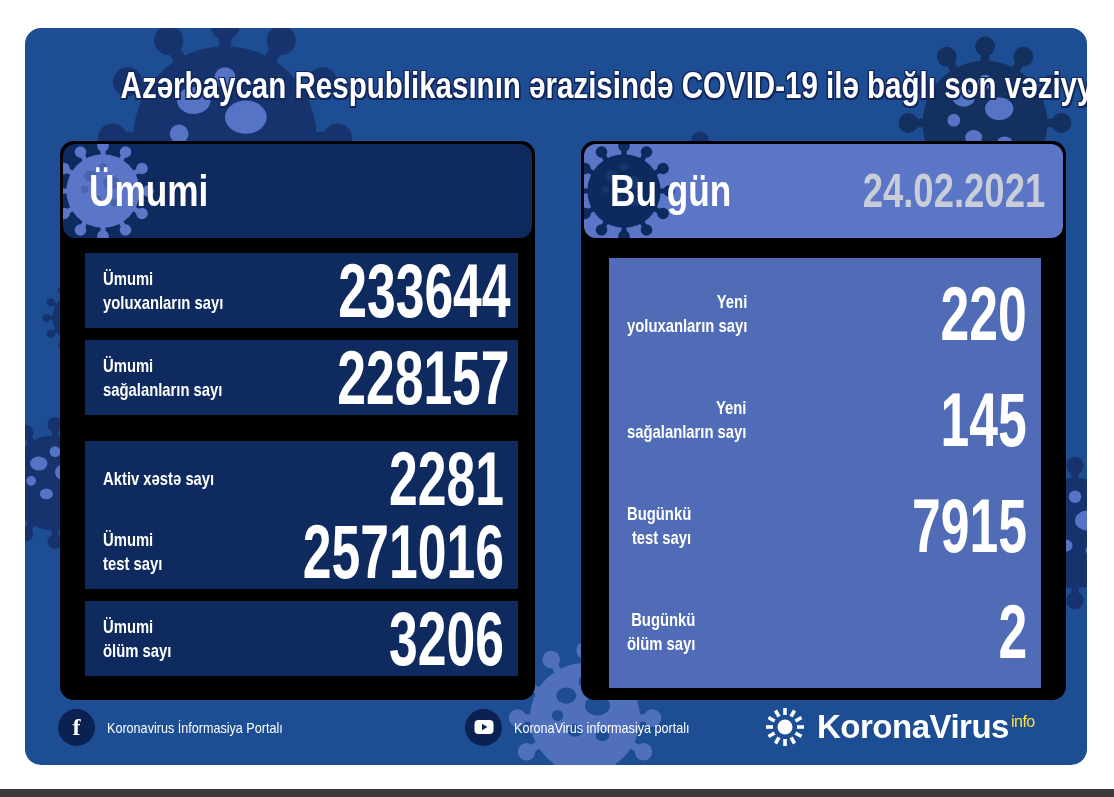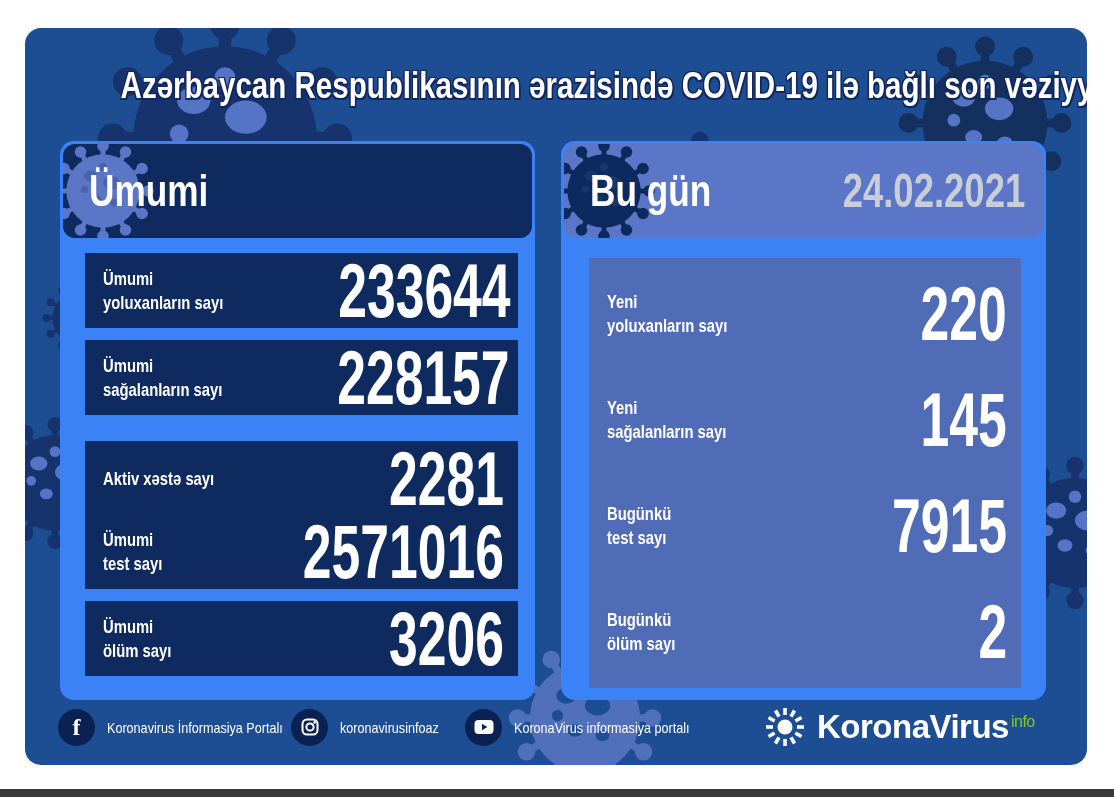--- a/index.html
+++ b/index.html
@@ -6,53 +6,53 @@
   .stage{position:relative;width:1114px;height:797px;background:#ffffff;overflow:hidden;
          font-family:"Liberation Sans", sans-serif;}
   .bottom-bar{position:absolute;left:0;bottom:0;width:1114px;height:8px;background:#3a3a3c;}
   .card{position:absolute;left:25px;top:28px;width:1062px;height:737px;background:#1d4e94;
         border-radius:16px;overflow:hidden;}
   svg.virus{position:absolute;overflow:visible;}
   .title{position:absolute;left:0;top:36px;width:100%;height:44px;line-height:44px;
          text-align:center;color:#ffffff;font-weight:bold;font-size:36px;white-space:nowrap;
          transform:scaleX(.82);transform-origin:center center;
          text-shadow:-1.5px -1.5px 0 #12275c,1.5px -1.5px 0 #12275c,-1.5px 1.5px 0 #12275c,2px 2px 0 #12275c;}
-  .panel{position:absolute;top:113px;height:559px;background:#3b82f6;border-radius:14px;}
+  .panel{position:absolute;top:113px;height:559px;background:#000000;border-radius:14px;}
   .panel-left{left:35px;width:475px;}
-  .panel-right{left:536px;width:485px;}
+  .panel-right{left:556px;width:485px;}
   .panel-header{position:absolute;left:3px;right:3px;top:3px;height:94px;border-radius:12px;
                 overflow:hidden;}
   .panel-header.navy{background:#0e2a5e;}
   .panel-header.peri{background:#5b76c6;}
   .panel-header .htext{position:absolute;left:26px;top:0;height:94px;line-height:94px;
       color:#fff;font-weight:bold;font-size:44px;white-space:nowrap;
       transform:scaleX(.8);transform-origin:left center;}
   .panel-header .hdate{position:absolute;right:18px;top:0;height:94px;line-height:94px;
       color:#c9cdd8;font-weight:bold;font-size:48px;white-space:nowrap;
       transform:scaleX(.76);transform-origin:right center;}
   .hvirus{left:-10px;top:-3px;width:100px;height:100px;}
   .stat-row{position:absolute;display:flex;align-items:center;justify-content:space-between;
             padding:0 14px 0 18px;box-sizing:border-box;}
   .stat-row.navy{background:#0e2a5e;}
   .stat-row.peri{background:#516cb7;}
   .rows-left .stat-row{left:25px;width:433px;height:75px;}
-  .rows-right .stat-row{left:28px;width:432px;height:112px;}
+  .rows-right .stat-row{left:28px;width:432px;height:112px;text-align:right;}
   .stat-label{color:#fff;font-weight:bold;font-size:19px;line-height:24px;white-space:nowrap;
               transform:scaleX(.78);transform-origin:left center;}
   .stat-value{color:#fff;font-weight:bold;font-size:76px;line-height:70px;white-space:nowrap;
               transform:scaleX(.68);transform-origin:right center;}
   .footer-item{position:absolute;top:680px;height:38px;display:flex;align-items:center;gap:12px;}
   .social-circle{width:37px;height:37px;border-radius:50%;background:#0b2152;flex:0 0 auto;
                  display:flex;align-items:center;justify-content:center;}
   .social-label{color:#ffffff;font-size:15px;white-space:nowrap;
                 transform:scaleX(.84);transform-origin:left center;}
   .fb-f{color:#fff;font-weight:bold;font-size:24px;line-height:24px;font-family:"Liberation Serif",serif;}
   .brand{position:absolute;left:738px;top:676px;height:46px;display:flex;align-items:center;gap:10px;}
   .brand-text{color:#fff;font-weight:bold;font-size:33px;letter-spacing:-0.5px;white-space:nowrap;}
-  .brand-sup{color:#84cc16;font-weight:normal;font-size:16px;position:relative;top:-11px;margin-left:2px;}
+  .brand-sup{color:#fde047;font-weight:normal;font-size:16px;position:relative;top:-11px;margin-left:2px;}
 </style>
 </head>
 <body>
 
 <svg width="0" height="0" style="position:absolute">
   <defs>
     <g id="virus-shape">
       <line x1="100" y1="60" x2="114" y2="60" stroke="var(--vb)" stroke-width="6"></line>
         <circle cx="114" cy="60" r="7" fill="var(--vb)"></circle>
       <line x1="94.6" y1="80" x2="106.8" y2="87" stroke="var(--vb)" stroke-width="6"></line>
@@ -200,30 +200,20 @@
         </div>
       </div>
     </div>
 
     <div class="footer-item" style="left:33px">
       <div class="social-circle">
           <span class="fb-f">f</span>
         </div>
       <div class="social-label">Koronavirus İnformasiya Portalı</div>
     </div>
-    <div class="footer-item" style="left:266px">
-      <div class="social-circle">
-        <svg width="20" height="20" viewBox="0 0 20 20">
-          <rect x="2.5" y="2.5" width="15" height="15" rx="4.5" fill="none" stroke="#fff" stroke-width="2"></rect>
-          <circle cx="10" cy="10" r="3.6" fill="none" stroke="#fff" stroke-width="2"></circle>
-          <circle cx="14.6" cy="5.4" r="1.3" fill="#fff"></circle>
-        </svg>
-      </div>
-      <div class="social-label">koronavirusinfoaz</div>
-    </div>
     <div class="footer-item" style="left:440px">
       <div class="social-circle">
         <svg width="20" height="16" viewBox="0 0 20 16">
           <rect x="0.5" y="1" width="19" height="14" rx="4" fill="#fff"></rect>
           <path d="M8 4.8 L13.4 8 L8 11.2 Z" fill="#0b2152"></path>
         </svg>
       </div>
       <div class="social-label">KoronaVirus informasiya portalı</div>
     </div>
     <div class="brand">

